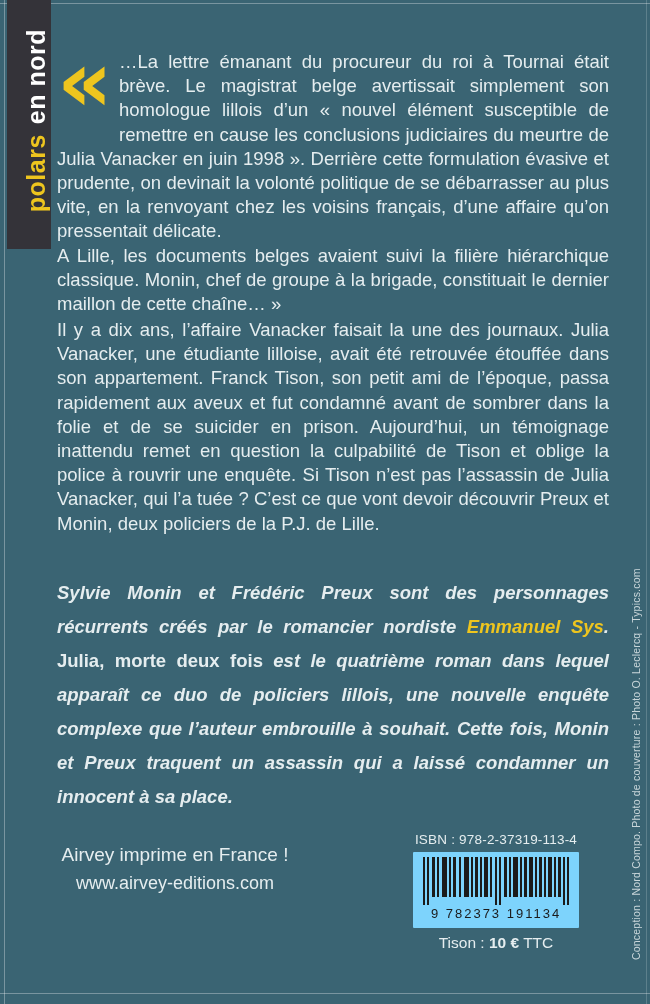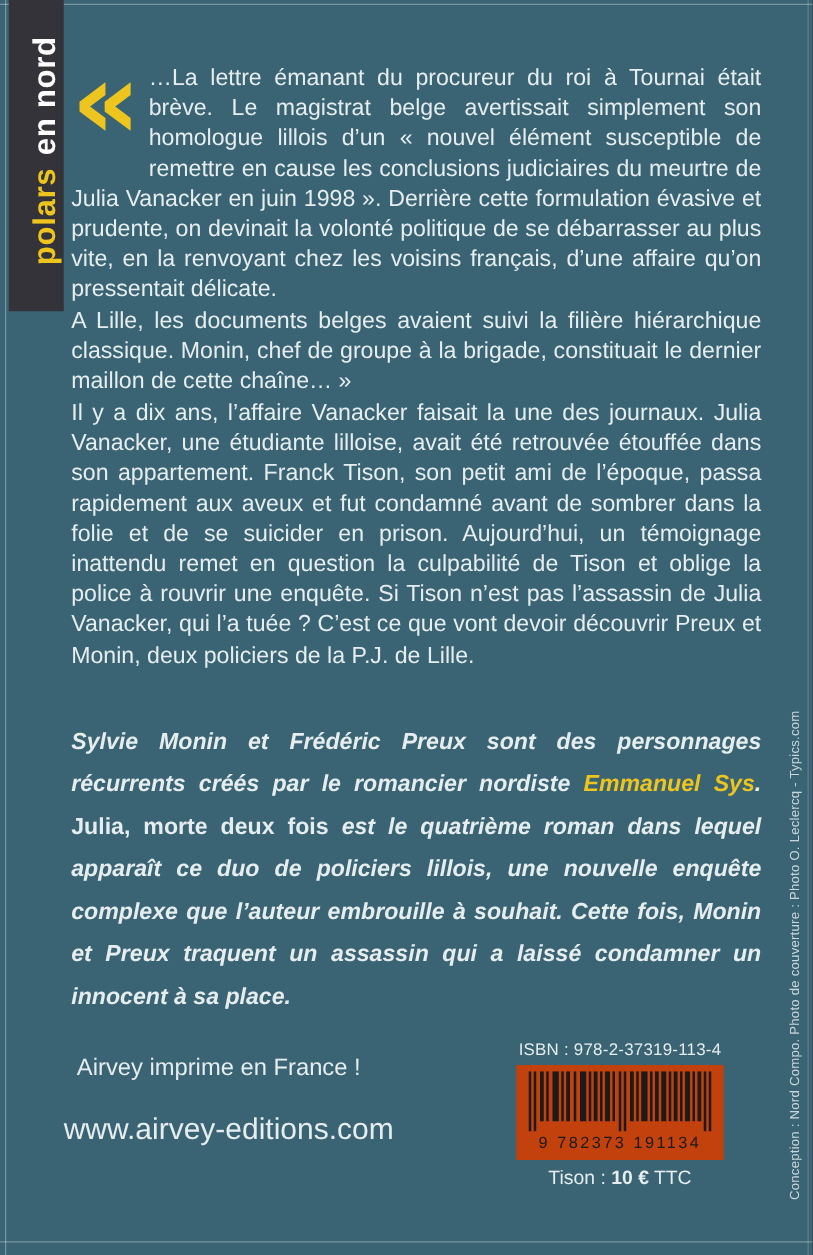--- a/index.html
+++ b/index.html
@@ -56,27 +56,27 @@
     font-weight:bold;font-style:italic;color:var(--text-light);
   }
   .author-note .author-name{color:var(--accent-yellow);}
   .author-note .book-title{font-style:normal;}
 
   
   .publisher{position:absolute;left:35px;top:845px;width:280px;text-align:center;}
   .pub-tagline{font-size:19px;line-height:1.1;}
   .pub-logo{font-size:35px;font-weight:bold;line-height:1;margin-top:5px;letter-spacing:0;}
   .pub-logo-sub{font-size:11px;letter-spacing:8px;padding-left:8px;margin-top:2px;}
-  .pub-website{font-size:24px;margin-top:24px;text-align:right;}
+  .pub-website{font-size:18px;margin-top:7px;}
 
   
   .commerce{position:absolute;left:410px;top:832px;width:172px;text-align:center;}
   .isbn-line{font-size:13.5px;letter-spacing:.2px;white-space:nowrap;}
   .barcode-box{
-    background:#c2410c;width:166px;height:76px;margin:5px auto 0;
+    background:#7dd3fc;width:166px;height:76px;margin:5px auto 0;
     padding:5px 8px 3px;border-radius:1px;
   }
   .barcode-box svg{display:block;}
   .barcode-digits{
     font-size:13px;color:var(--barcode-ink);letter-spacing:2px;
     line-height:15px;margin-top:-1px;white-space:nowrap;
   }
   .price-line{font-size:15.5px;margin-top:6px;white-space:nowrap;}
   .price-value{font-weight:bold;}
 

